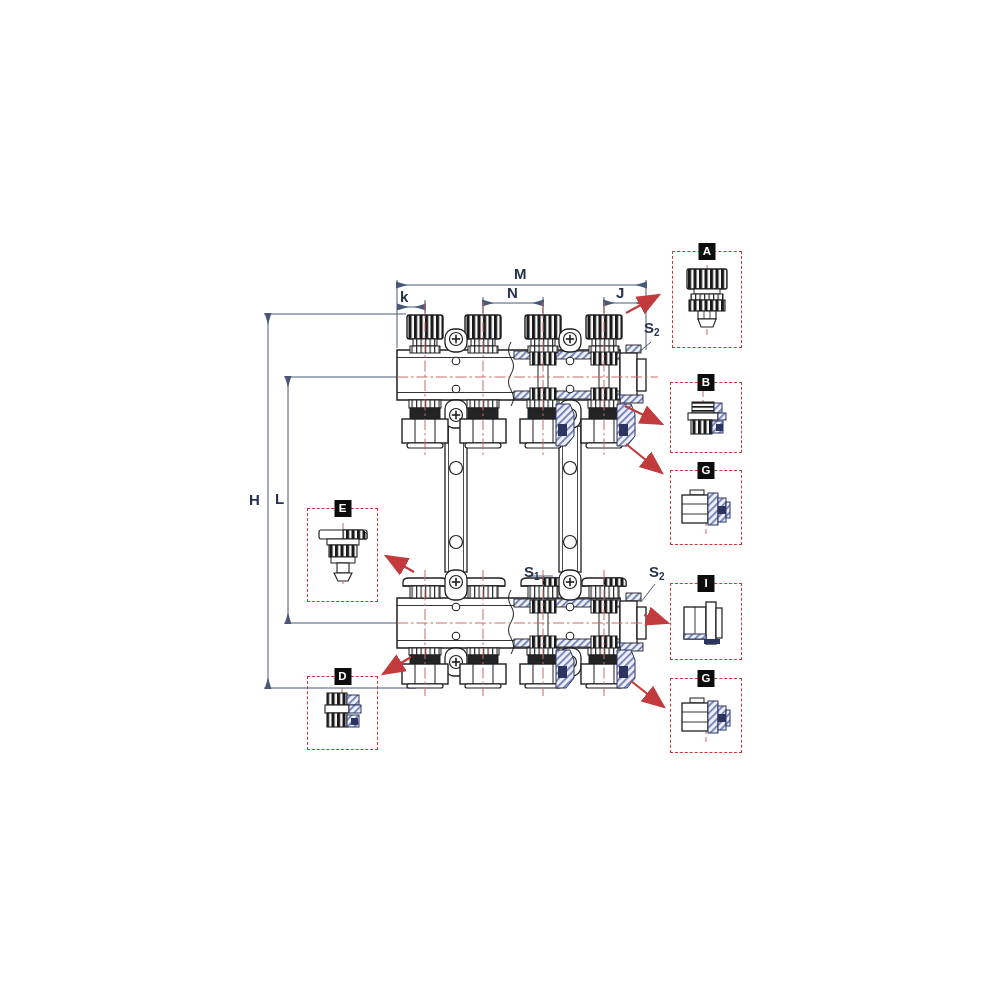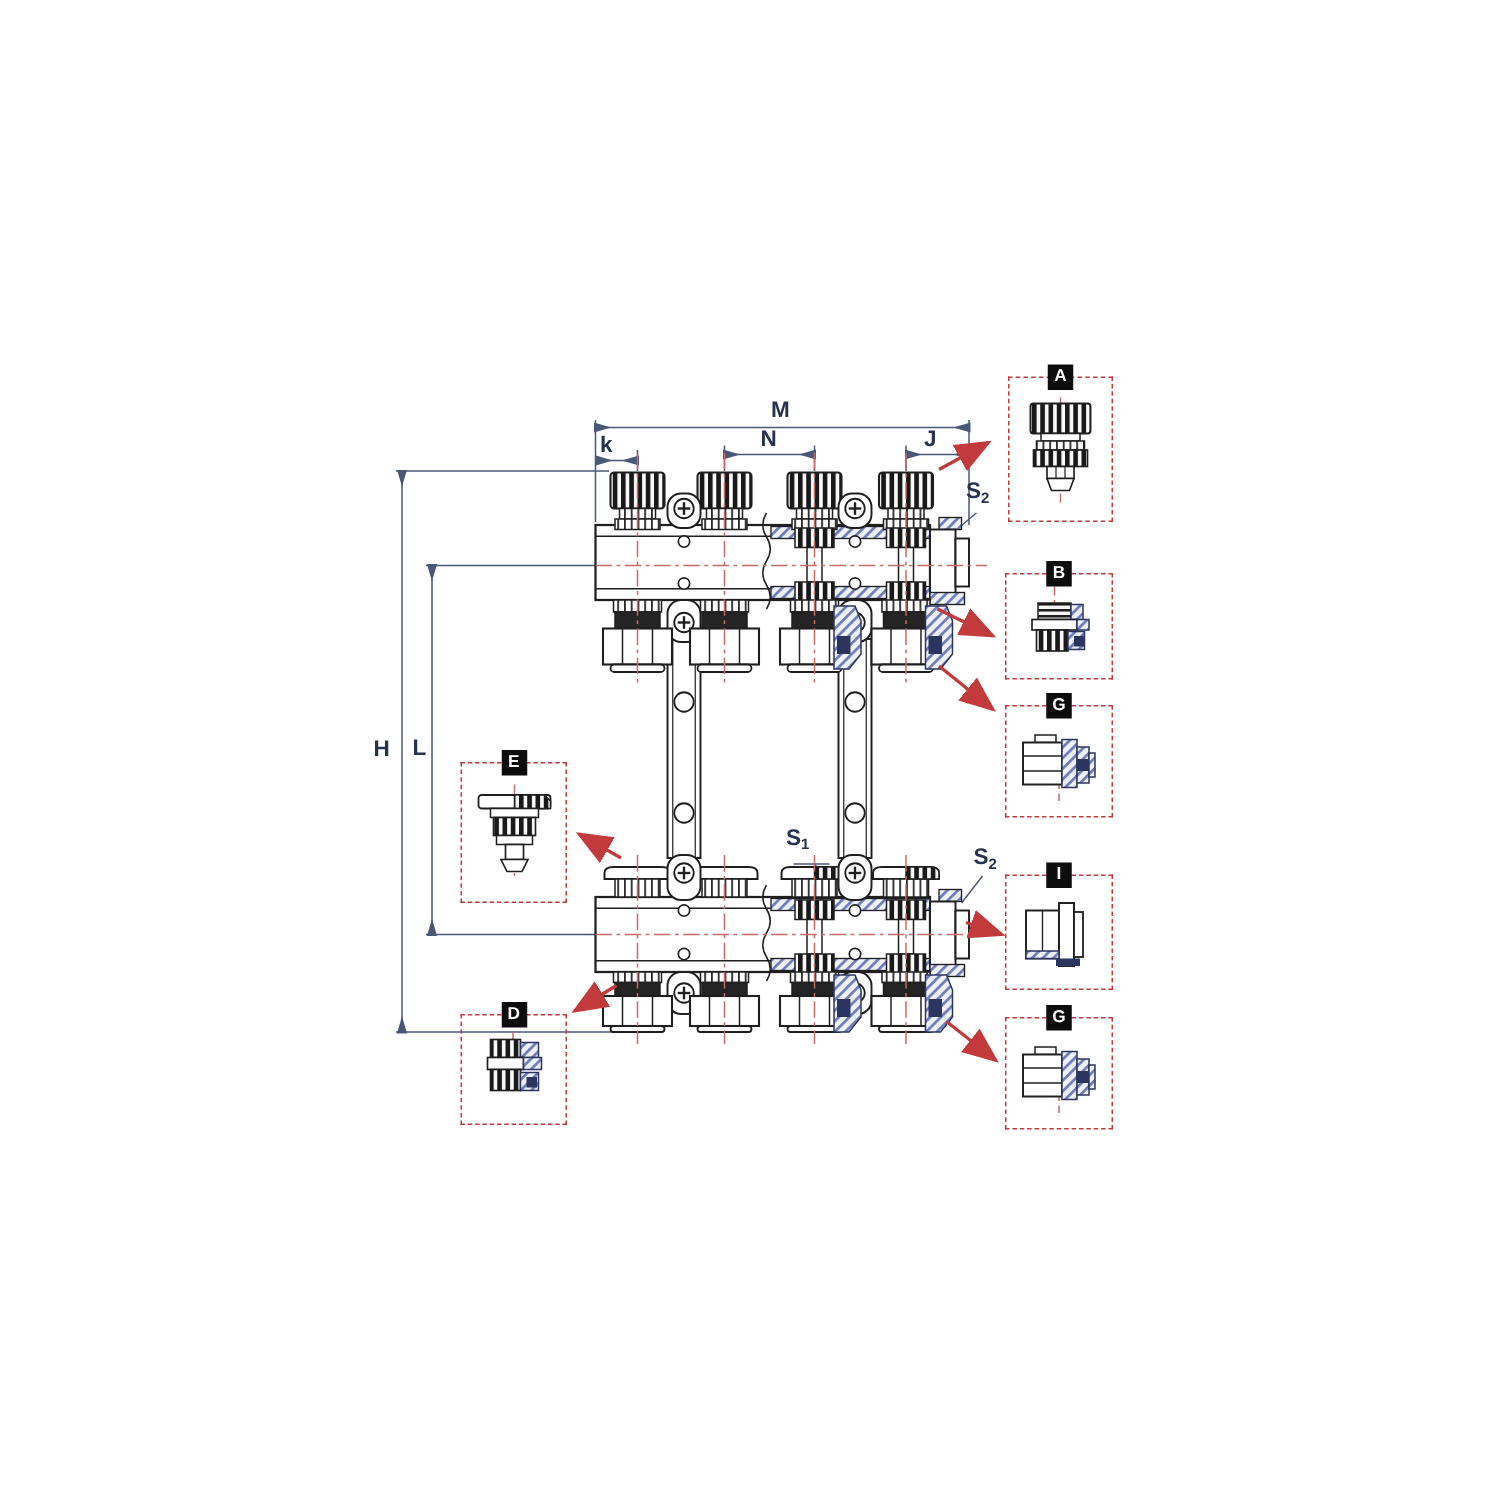--- a/index.html
+++ b/index.html
@@ -238,21 +238,21 @@
     </g>
   </svg>
 
   <span class="lbl" style="left:514px;top:266px;">M</span>
   <span class="lbl" style="left:400px;top:289px;">k</span>
   <span class="lbl" style="left:507px;top:285px;">N</span>
   <span class="lbl" style="left:616px;top:285px;">J</span>
   <span class="lbl" style="left:249px;top:492px;">H</span>
   <span class="lbl" style="left:275px;top:491px;">L</span>
 
-  <span class="lbl" style="left:524px;top:551px;"><span>S</span><sub>1</sub></span>
+  <span class="lbl" style="left:524px;top:564px;"><span>S</span><sub>1</sub></span>
   <span class="lbl" style="left:644px;top:320px;"><span>S</span><sub>2</sub></span>
   <span class="lbl" style="left:649px;top:564px;"><span>S</span><sub>2</sub></span>
 
   <div class="callout" style="left:672px;top:251px;width:70px;height:97px;">
     <span class="chip">A</span>
     <svg width="60" height="74" viewBox="0 0 60 74">
       <line x1="30" y1="2" x2="30" y2="72" stroke="#c66a6a" stroke-width="1" stroke-dasharray="8 3 2 3"></line>
       <rect x="10" y="6" width="40" height="20" rx="2" fill="url(#ribV)" stroke="#1f1f1f" stroke-width="1.3"></rect>
       <rect x="17" y="26" width="26" height="5" fill="#ffffff" stroke="#1f1f1f" stroke-width="1"></rect>
       <rect x="14" y="31" width="32" height="6" fill="url(#ribF)" stroke="#1f1f1f" stroke-width="1"></rect>

